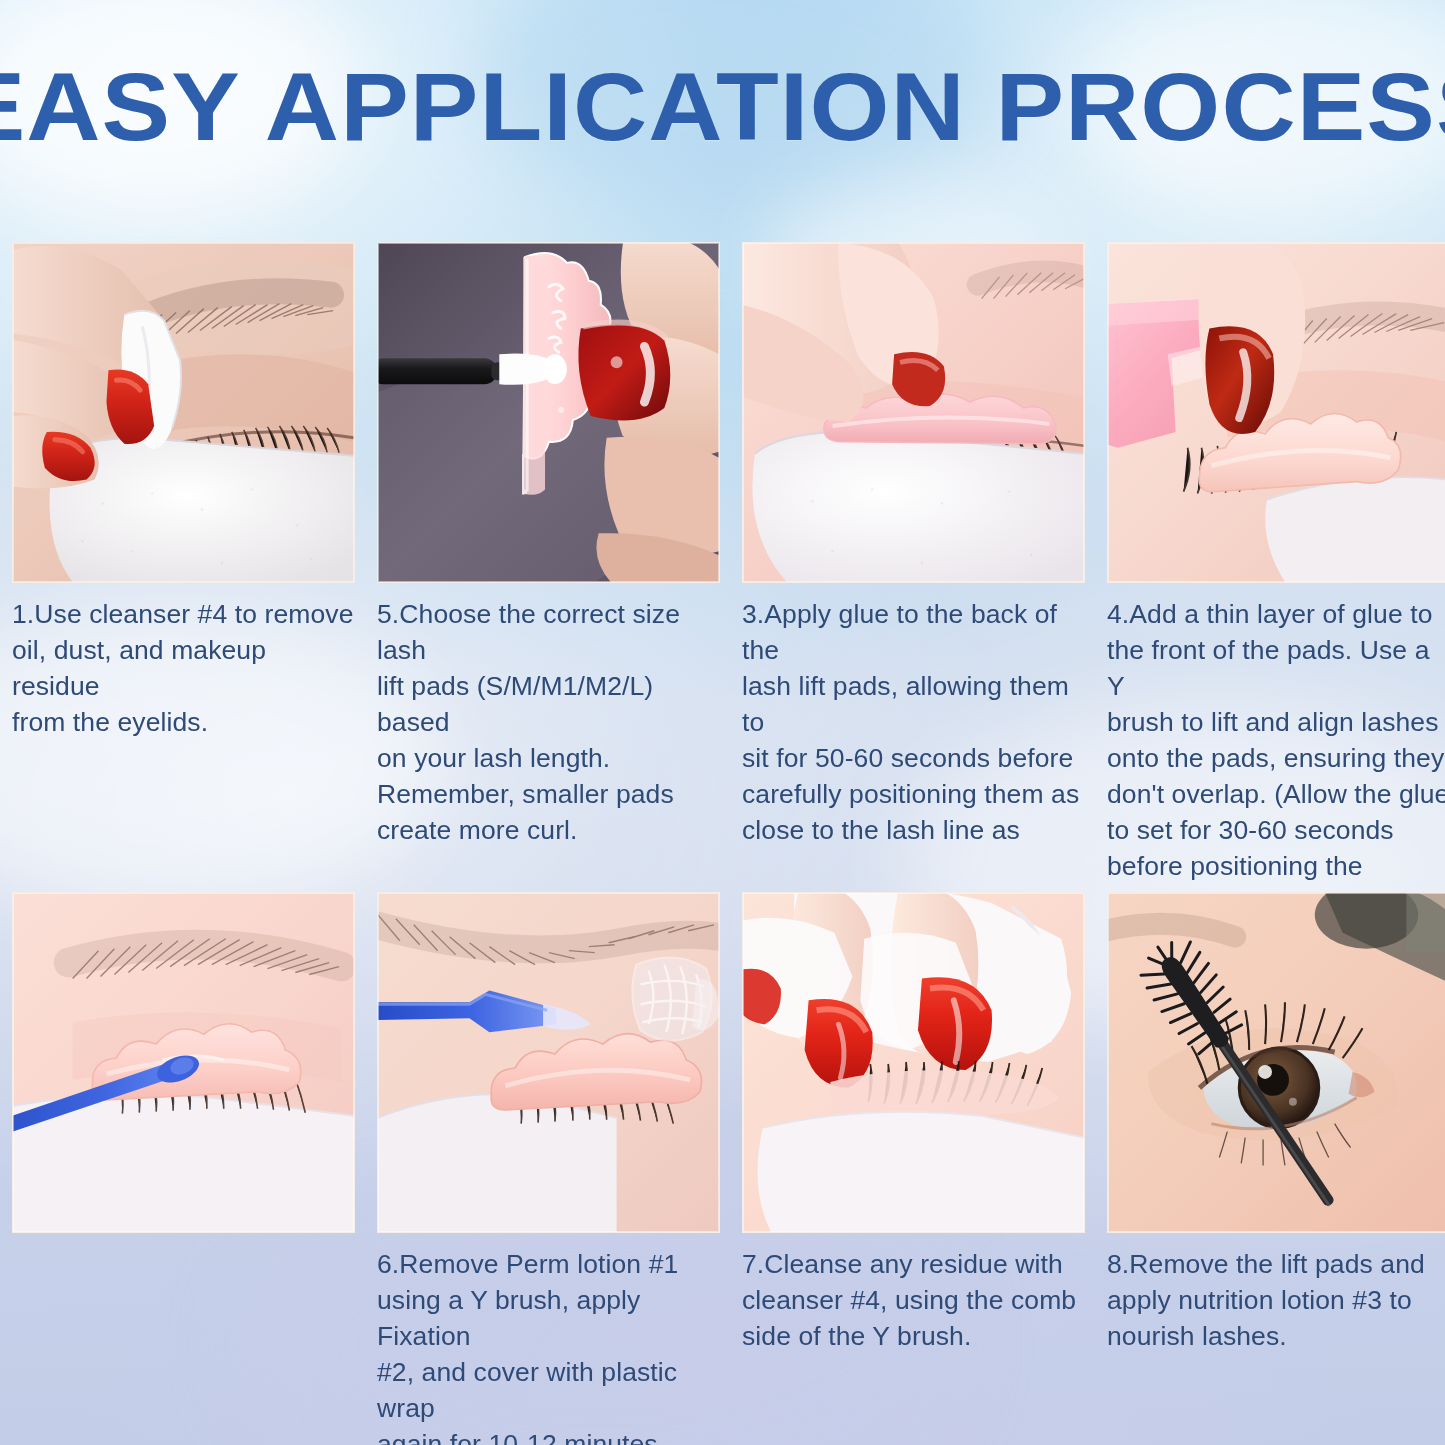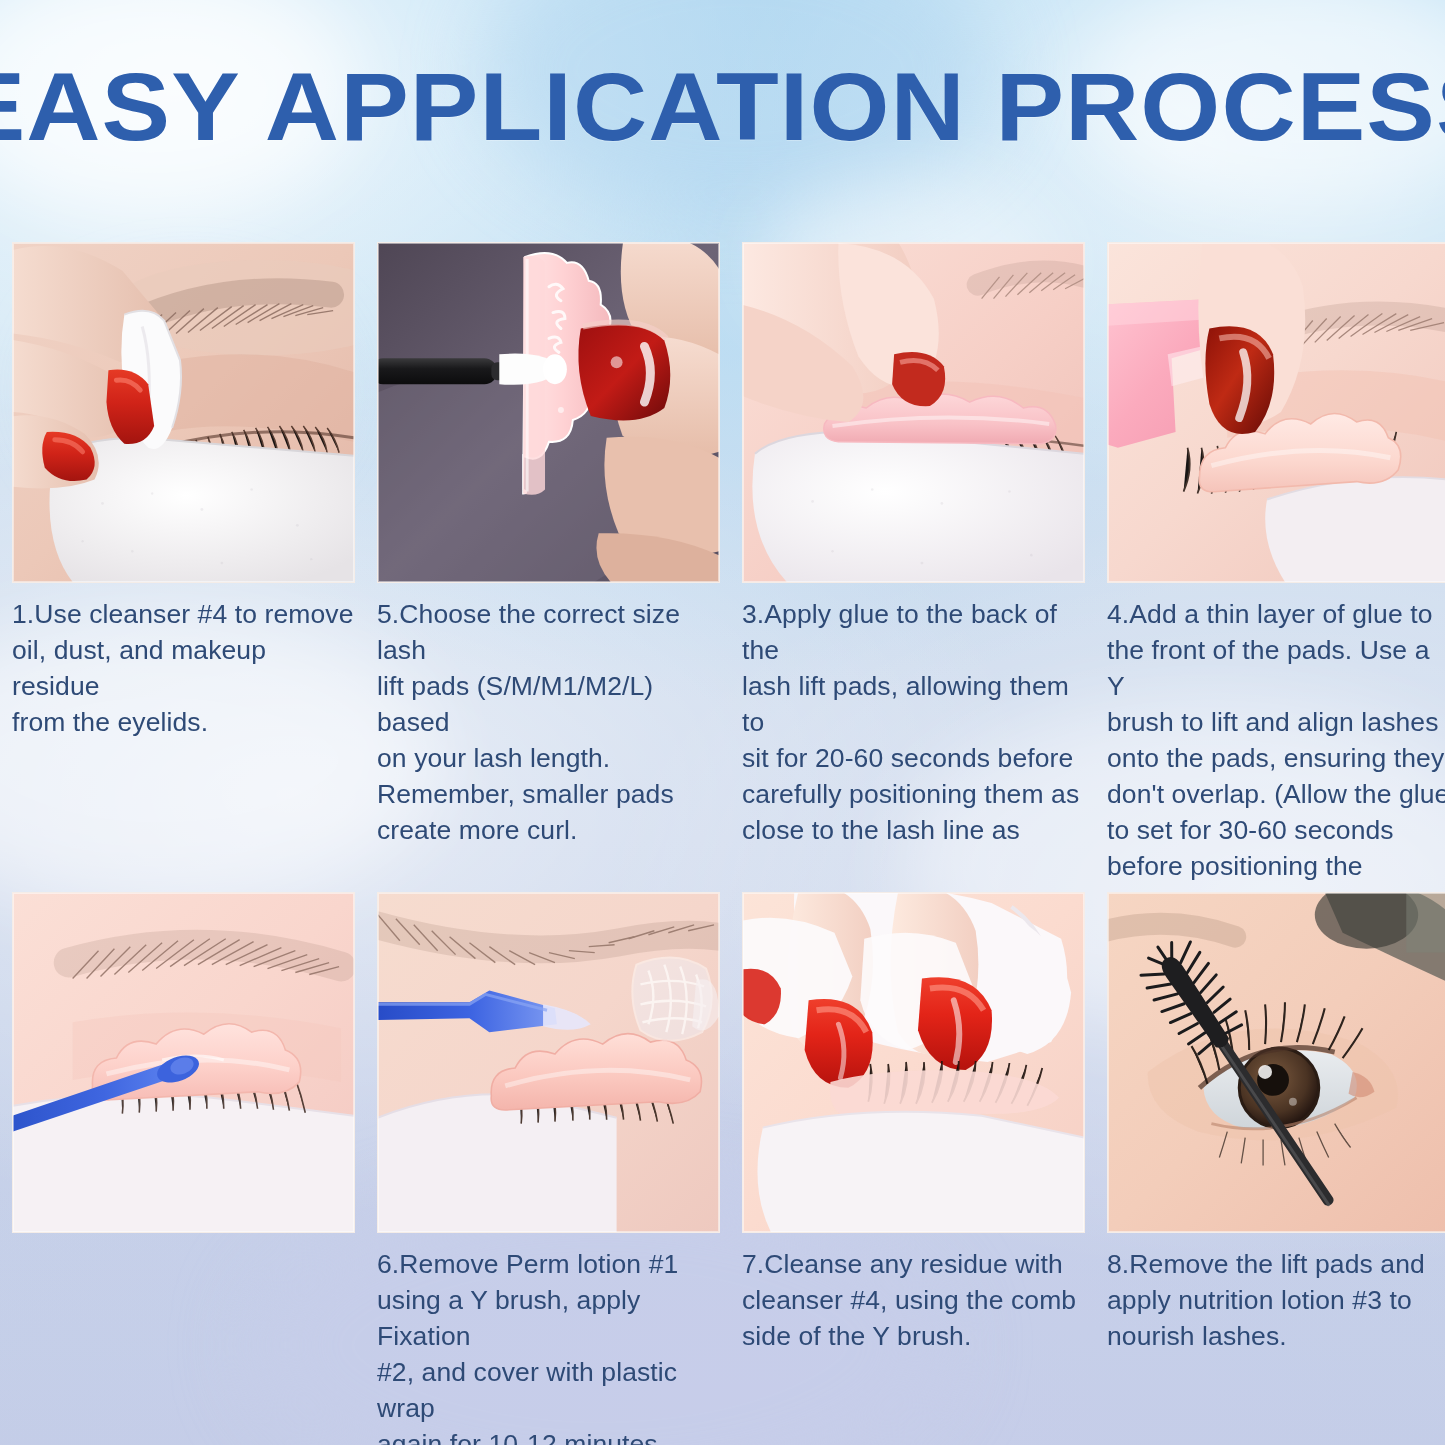--- a/index.html
+++ b/index.html
@@ -373,21 +373,21 @@
           <path d="M-10 60 Q58 74 110 124 Q134 162 106 180 Q50 176 -10 150 Z" fill="#f5d3c8"></path>
           <path d="M96 0 Q164 4 192 56 Q206 110 180 142 Q142 154 116 114 Q94 58 96 0 Z" fill="#fbe3db"></path>
 
           <path d="M152 112 Q186 104 202 124 Q208 152 188 164 Q160 166 150 142 Z" fill="#c22a1e"></path>
           <path d="M158 120 Q182 114 196 128" stroke="#f6a49a" stroke-width="5" fill="none" opacity=".6"></path>
           <rect width="343" height="341" fill="none" stroke="rgba(255,255,255,.5)" stroke-width="2"></rect>
         </svg>
       </div>
       <div class="caption">3.Apply glue to the back of the
 lash lift pads, allowing them to
-sit for 20-60 seconds before
+sit for 50-60 seconds before
 carefully positioning them as
 close to the lash line as</div>
     </div>
 
     <div class="cell">
       <div class="photo">
         <svg viewBox="0 0 343 341" preserveAspectRatio="xMidYMid slice">
           <defs>
             <linearGradient id="s4skin" x1="0" y1="0" x2="1" y2="1">
               <stop offset="0" stop-color="#fbe4db"></stop>

